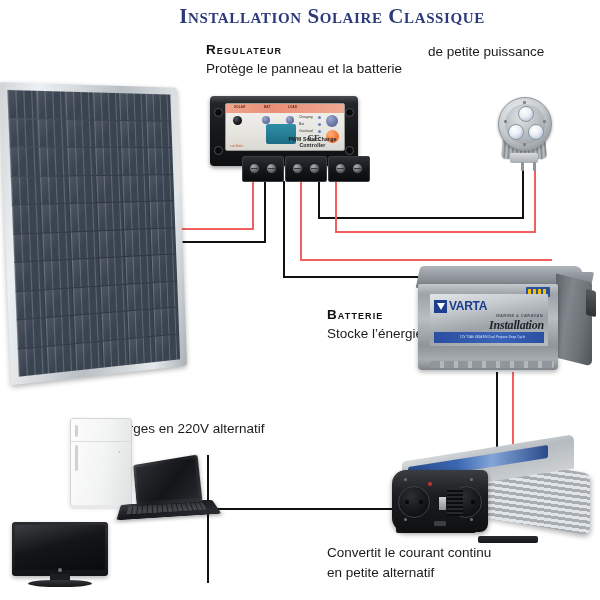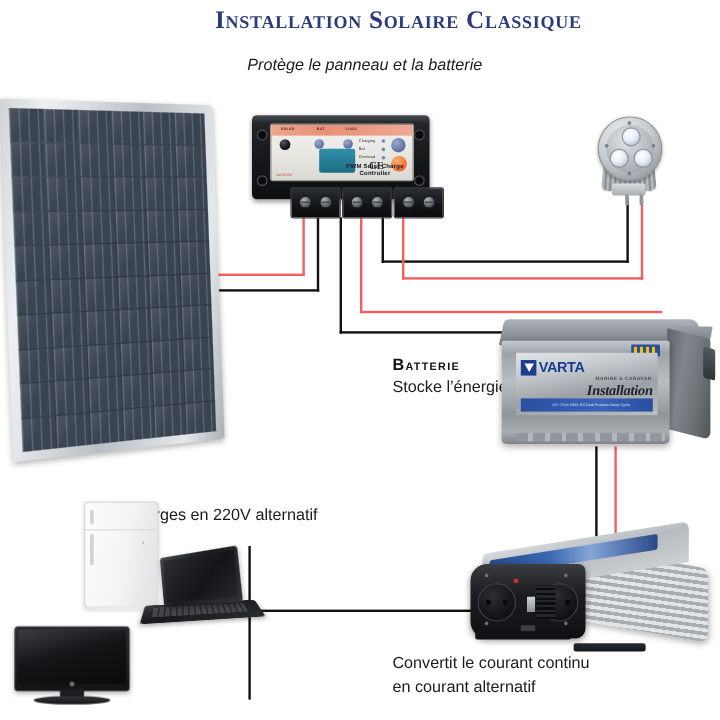--- a/index.html
+++ b/index.html
@@ -22,23 +22,23 @@
   }
   .hdr{
     font-size:13.5px;font-weight:bold;font-variant:small-caps;
     letter-spacing:1.1px;color:#111;white-space:nowrap;
   }
   .sub{font-size:13.5px;color:#1b1b1b;white-space:nowrap;line-height:17px;}
 
   #lbl-panneau{left:12px;top:42px;}
   #lbl-panneau .sub{margin-top:3px;}
   #lbl-regulateur{left:206px;top:42px;}
-  #lbl-regulateur .sub{margin-top:3px;font-style:italic;}
+  #lbl-regulateur .sub{margin-top:3px;}
   #lbl-dc{left:428px;top:43px;}
-  #lbl-batterie{left:327px;top:296px;}
+  #lbl-batterie{left:327px;top:307px;}
   #lbl-batterie .sub{margin-top:3px;}
   #lbl-ac{left:104px;top:420px;}
   #lbl-convertisseur{left:327px;top:541px;}
   #lbl-convertisseur .sub{margin-top:3px;}
 
   
   .w{position:absolute;background:#111;}
   .red{background:#f0605f;}
   .blk{background:#111;}
   .h{height:2px;}
@@ -272,38 +272,40 @@
 </style>
 </head>
 <body>
 
 <div class="abs" id="title">Installation Solaire Classique</div>
 
 <div class="abs" id="lbl-panneau">
 </div>
 
 <div class="abs" id="lbl-regulateur">
+  <div class="hdr">Regulateur</div>
   <div class="sub">Protège le panneau et la batterie</div>
 </div>
 
 <div class="abs" id="lbl-dc">
+  <div class="sub">de petite puissance</div>
 </div>
 
 <div class="abs" id="lbl-batterie">
   <div class="hdr">Batterie</div>
   <div class="sub">Stocke l’énergie</div>
 </div>
 
 <div class="abs" id="lbl-ac">
   <div class="sub">Charges en 220V alternatif</div>
 </div>
 
 <div class="abs" id="lbl-convertisseur">
   <div class="sub">Convertit le courant continu</div>
-  <div class="sub">en courant alternatif</div>
+  <div class="sub">en petite alternatif</div>
 </div>
 
 <div class="w red h abs" style="left:158px;top:228px;width:96px;"></div>
 <div class="w red v abs" style="left:252px;top:181px;height:49px;"></div>
 
 <div class="w blk h abs" style="left:158px;top:241px;width:108px;"></div>
 <div class="w blk v abs" style="left:264px;top:181px;height:62px;"></div>
 
 <div class="w blk v abs" style="left:283px;top:181px;height:97px;"></div>
 <div class="w blk h abs" style="left:283px;top:276px;width:193px;"></div>

